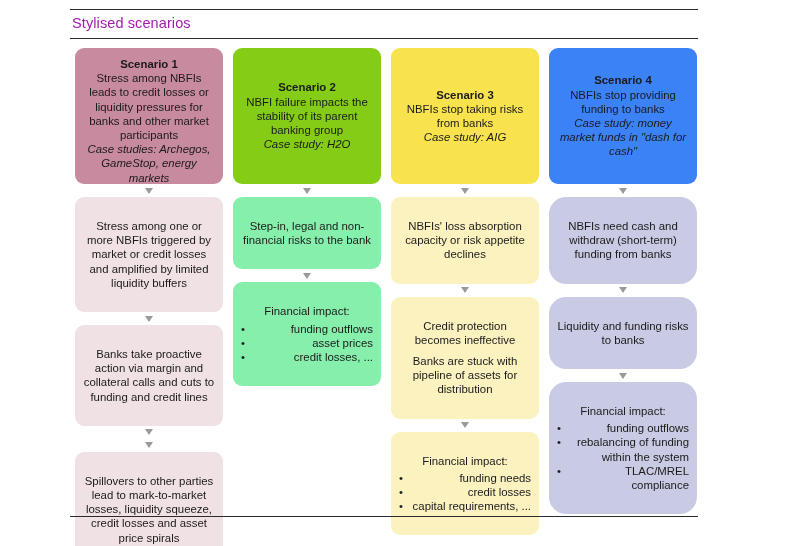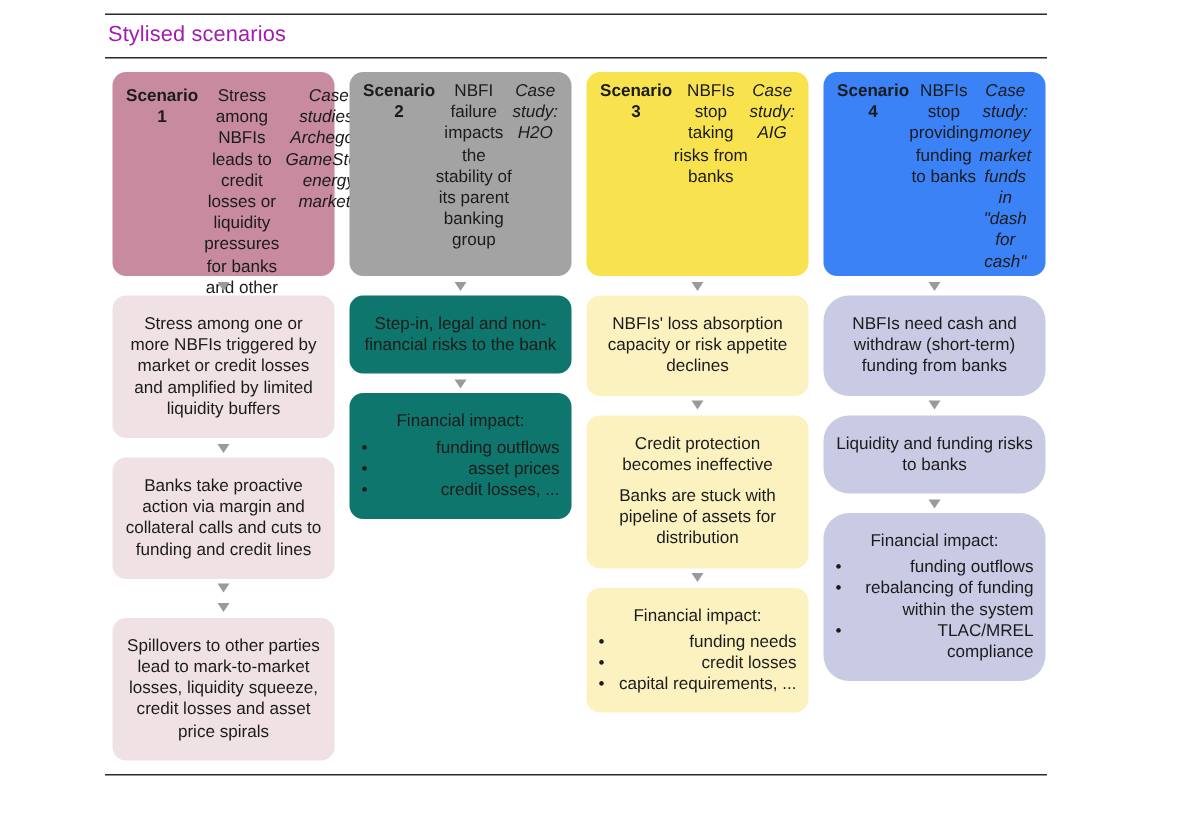--- a/index.html
+++ b/index.html
@@ -56,29 +56,29 @@
     width: 158px;
     display: flex;
     flex-direction: column;
     align-items: center;
   }
 
   .box {
     box-sizing: border-box;
     width: 148px;
     border-radius: 9px;
-    padding: 12px 8px;
+    padding: 22px 8px;
     font-size: 11.4px;
     line-height: 14.2px;
     text-align: center;
   }
   .head-box {
     height: 136px;
     display: flex;
-    flex-direction: row;
+    flex-direction: column;
     justify-content: center;
     padding: 6px 9px;
   }
   .head-box.top-align { justify-content: flex-start; padding-top: 9px; }
 
   .box-title {
     font-weight: bold;
     display: block;
   }
   .case {
@@ -113,22 +113,22 @@
     content: "•";
     position: absolute;
     left: 0;
     top: 0;
   }
   .para + .para { margin-top: 7px; }
 
   
   .c1 .head-box { background: #c78a9e; }
   .c1 .body-box { background: #f0e1e4; }
-  .c2 .head-box { background: #a3a3a3; }
-  .c2 .body-box { background: #0f766e; }
+  .c2 .head-box { background: #84cc16; }
+  .c2 .body-box { background: #86efac; }
   .c3 .head-box { background: #f8e34f; }
   .c3 .body-box { background: #fbf2c0; }
   .c4 .head-box { background: #3b82f6; }
   .c4 .body-box { background: #c9cae4; border-radius: 17px; }
 </style>
 </head>
 <body>
 
 <div class="page">
 

